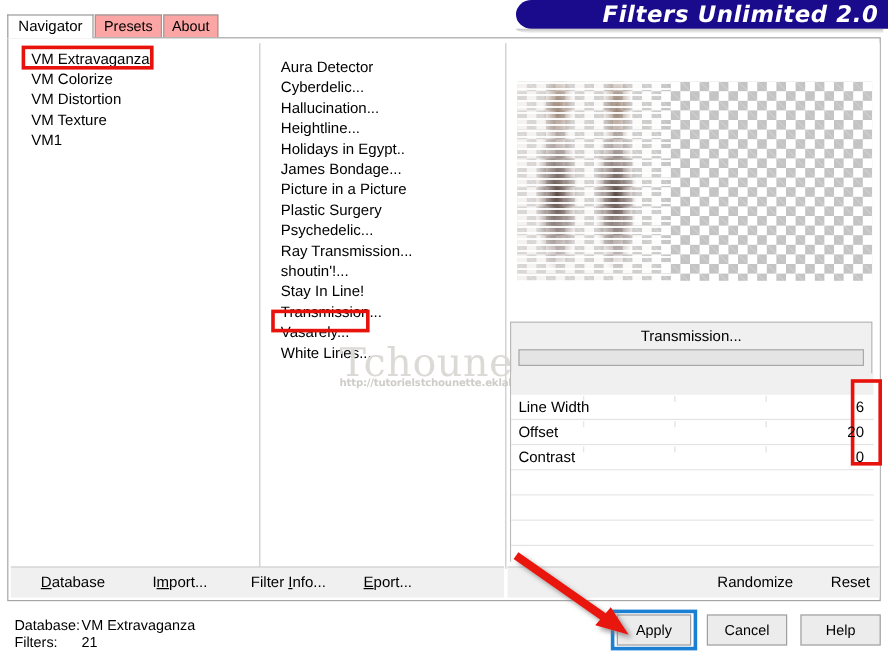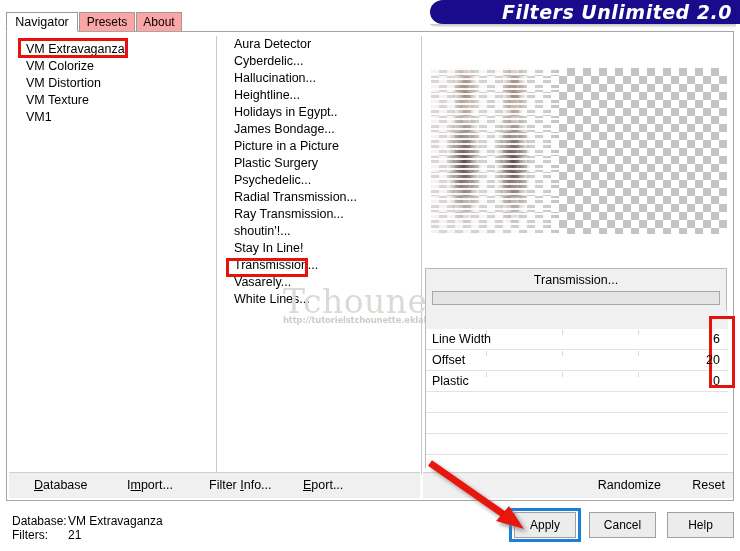--- a/index.html
+++ b/index.html
@@ -77,21 +77,21 @@
   .dblist{position:absolute;left:14px;top:5px;width:180px;}
   .dbitem{
     height:17px;line-height:17px;
     font-size:12.5px;
     padding-left:3px;
     white-space:nowrap;
     color:#000;
   }
 
   
-  .col2{position:absolute;left:211px;top:0;width:164px;height:438px;background:#fff;}
+  .col2{position:absolute;left:211px;top:12px;width:164px;height:438px;background:#fff;}
   .filterlist{position:absolute;left:12px;top:4px;width:190px;}
   .fitem{
     height:17px;line-height:17px;
     font-size:12.5px;
     padding-left:4px;
     white-space:nowrap;
     color:#000;
   }
 
   
@@ -277,21 +277,20 @@
         <div class="filterlist">
           <div class="fitem">Aura Detector</div>
           <div class="fitem">Cyberdelic...</div>
           <div class="fitem">Hallucination...</div>
           <div class="fitem">Heightline...</div>
           <div class="fitem">Holidays in Egypt..</div>
           <div class="fitem">James Bondage...</div>
           <div class="fitem">Picture in a Picture</div>
           <div class="fitem">Plastic Surgery</div>
           <div class="fitem">Psychedelic...</div>
-          <div class="fitem">Radial Transmission...</div>
           <div class="fitem">Ray Transmission...</div>
           <div class="fitem">shoutin'!...</div>
           <div class="fitem">Stay In Line!</div>
           <div class="fitem"><span class="selected">Transmission...</span></div>
           <div class="fitem">Vasarely...</div>
           <div class="fitem">White Lines...</div>
         </div>
       </div>
 
       <div class="col3">
@@ -321,21 +320,21 @@
             </div>
 
             <div class="prow filled">
               <div class="ticks"></div>
               <div class="plabel">Offset</div>
               <div class="pvalue">20</div>
             </div>
 
             <div class="prow filled">
               <div class="ticks"></div>
-              <div class="plabel">Plastic</div>
+              <div class="plabel">Contrast</div>
               <div class="pvalue">0</div>
             </div>
 
             <div class="prow spacer"></div>
             <div class="prow spacer"></div>
             <div class="prow spacer"></div>
             <div class="prow spacer"></div>
           </div>
         </div>
       </div>

